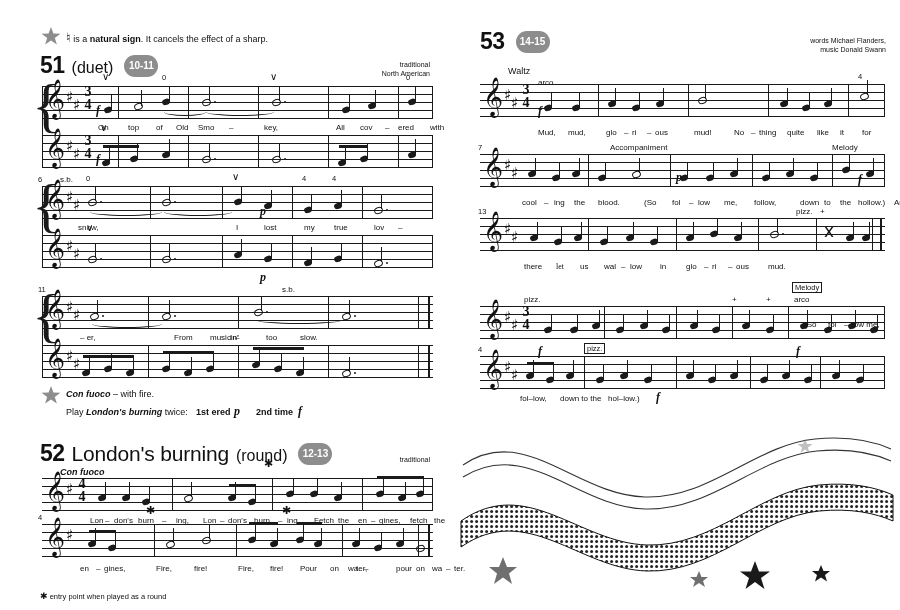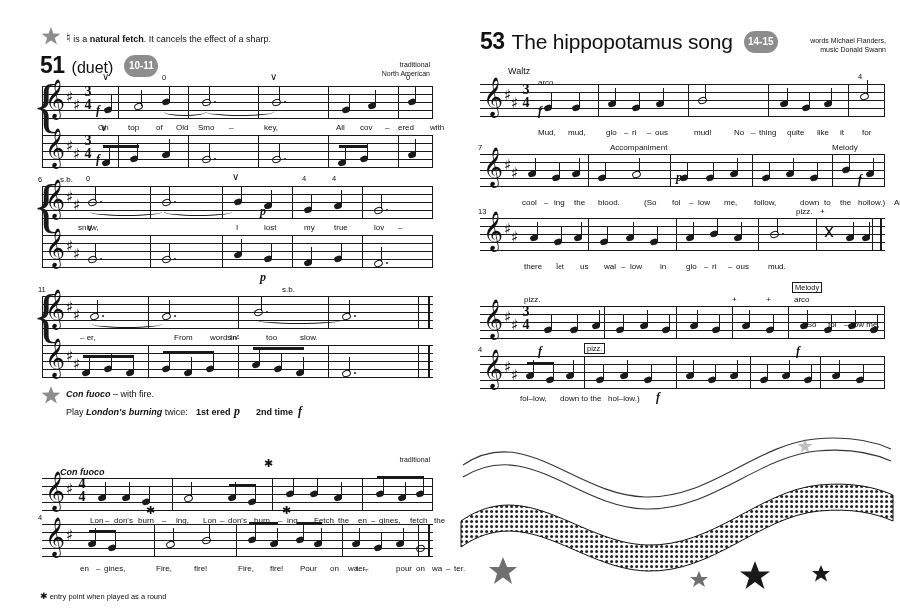--- a/index.html
+++ b/index.html
@@ -253,21 +253,21 @@
 <div class="page">
 
   <div class="col-left">
 
     <div class="star-bullet" style="left:40px; top:26px;">
       <svg width="22" height="22" viewBox="0 0 22 22">
         <path d="M11 1 L13.4 7.6 L20.4 7.7 L14.8 11.9 L16.9 18.6 L11 14.5 L5.1 18.6 L7.2 11.9 L1.6 7.7 L8.6 7.6 Z" fill="#8d8d8d"></path>
       </svg>
     </div>
     <div class="note-text" style="position:absolute; left:66px; top:30px;">
-      <span style="font-family:'DejaVu Sans',sans-serif; font-size:13px;">♮</span><span> is a </span><span class="bold">natural fetch</span><span>. It cancels the effect of a sharp.</span>
+      <span style="font-family:'DejaVu Sans',sans-serif; font-size:13px;">♮</span><span> is a </span><span class="bold">natural sign</span><span>. It cancels the effect of a sharp.</span>
     </div>
 
     <div class="song-head" style="left:40px; top:52px;">
       <span class="song-num">51</span>
       <span class="song-sub">(duet)</span>
       <span class="track-badge">10‑11</span>
     </div>
     <div class="attribution" style="left:345px; top:60px; width:85px;">
       <div>traditional</div>
       <div>North American</div>
@@ -509,21 +509,21 @@
         <div class="dot" style="left:224px; top:15px;"></div>
         <div class="nhead open" style="left:300px; top:17px;"></div>
           <div class="stem" style="left:307px; top:4px; height:15px;"></div>
         <div class="dot" style="left:312px; top:19px;"></div>
         <div class="tie" style="left:50px; top:24px; width:70px;"></div>
         <div class="tie" style="left:214px; top:20px; width:86px;"></div>
       </div>
 
       <div class="lyric" style="left:42px; top:37px;">– er,</div>
       <div class="lyric" style="left:136px; top:37px;">From</div>
-      <div class="lyric" style="left:172px; top:37px;">words</div>
+      <div class="lyric" style="left:172px; top:37px;">music</div>
       <div class="lyric" style="left:197px; top:37px;">–</div>
       <div class="lyric" style="left:192px; top:37px;font-weight:bold;">in'</div>
       <div class="lyric" style="left:228px; top:37px;">too</div>
       <div class="lyric" style="left:262px; top:37px;">slow.</div>
 
       <div class="stave" style="position:absolute; left:4px; top:49px; width:391px;">
         <div class="line"></div>
           <div class="line"></div>
           <div class="line"></div>
           <div class="line"></div>
@@ -573,20 +573,26 @@
       <span>– with fire.</span>
     </div>
     <div class="note-text" style="position:absolute; left:66px; top:407px;">
       <span>Play </span><span class="bold ital">London's burning</span><span> twice:</span>
     </div>
     <div class="note-text bold" style="position:absolute; left:196px; top:407px;">1st ered</div>
     <div class="dyn" style="left:234px; top:404px;">p</div>
     <div class="note-text bold" style="position:absolute; left:256px; top:407px;">2nd time</div>
     <div class="dyn" style="left:298px; top:404px;">f</div>
 
+    <div class="song-head" style="left:40px; top:440px;">
+      <span class="song-num">52</span>
+      <span class="song-title">London's burning</span>
+      <span class="song-sub">(round)</span>
+      <span class="track-badge">12‑13</span>
+    </div>
     <div class="attribution" style="left:345px; top:455px; width:85px;">traditional</div>
 
     <div class="system" style="left:38px; top:478px; width:395px;">
       <div class="marking italbold" style="left:22px; top:-11px; font-size:9px;">Con fuoco</div>
       <div class="stave" style="position:absolute; left:4px; top:0; width:391px;">
         <div class="line"></div>
           <div class="line"></div>
           <div class="line"></div>
           <div class="line"></div>
           <div class="line"></div>
@@ -715,21 +721,20 @@
     <div class="footnote" style="left:40px; top:592px;">
       <span class="asterisk" style="position:relative; left:0; top:0; font-size:9px;">✱</span>
       <span>entry point when played as a round</span>
     </div>
   </div>
 
   <div class="col-right">
 
     <div class="song-head" style="left:30px; top:28px;">
       <span class="song-num">53</span>
-      <span class="song-title">The hippopotamus song</span>
       <span class="track-badge">14‑15</span>
     </div>
     <div class="attribution" style="left:320px; top:36px; width:116px;">
       <div>words Michael Flanders,</div>
       <div>music Donald Swann</div>
     </div>
 
     <div class="system" style="left:30px; top:84px; width:408px;">
       <div class="marking" style="left:28px; top:-18px; font-size:9px;">Waltz</div>
       <div class="marking" style="left:58px; top:-6px;">arco</div>

